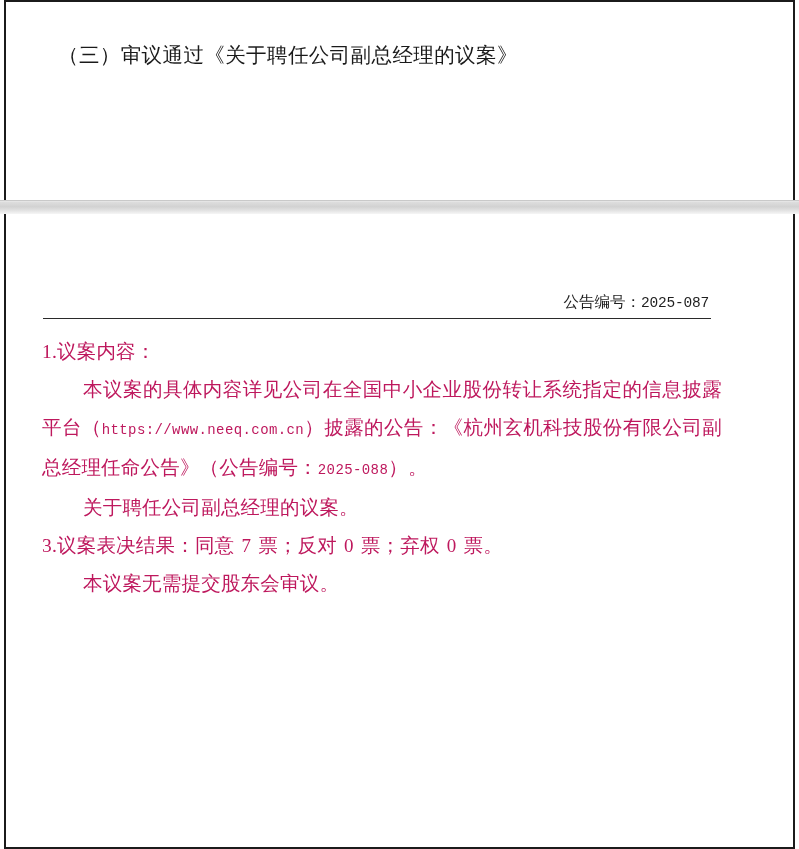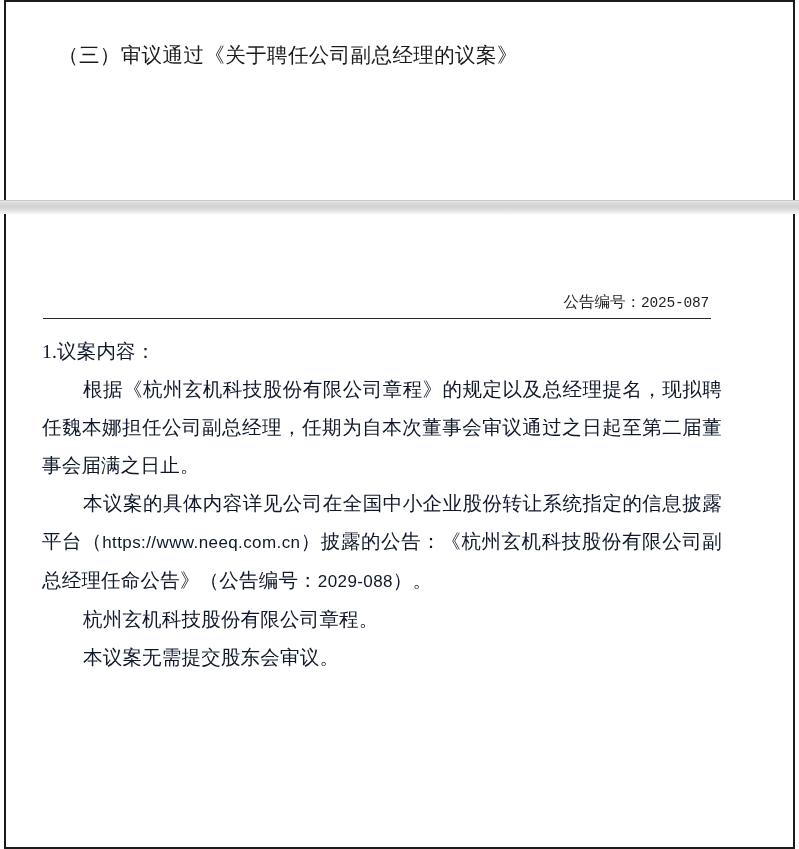--- a/index.html
+++ b/index.html
@@ -118,35 +118,35 @@
   .body-text {
     position: absolute;
     left: 36px;
     top: 111px;
     width: 680px;
   }
 
   .para {
     font-size: 19.5px;
     line-height: 38px;
-    color: #0f172a;
+    color: #be185d;
     letter-spacing: 0.2px;
     margin: 0;
     text-align: justify;
     text-justify: inter-character;
   }
   .para.indent {
     text-indent: 41px;
   }
   .para.numbered {
     text-indent: 0;
   }
   .para .latin {
-    font-family: Liberation Sans, sans-serif;
-    font-size: 17px;
+    font-family: Liberation Mono, monospace;
+    font-size: 14px;
     letter-spacing: 0.4px;
   }
   .para .num {
     font-family: "Liberation Serif", "DejaVu Serif", serif;
     font-size: 19px;
     padding: 0 2px;
   }
   .para.no-justify {
     text-align: left;
   }
@@ -168,22 +168,22 @@
     <div class="sheet-inner">
 
       <div class="doc-header">
         <span>公告编号：</span><span class="hdr-num">2025-087</span>
       </div>
 
       <div class="header-rule"></div>
 
       <div class="body-text" id="body-text">
           <p class="para numbered no-justify">1.议案内容：</p>
-          <p class="para indent">根据《杭州玄机科技股份有限公司章程》的规定以及总经理提名，现拟聘任魏本娜担任公司副总经理，任期为自本次董事会审议通过之日起至第二届董事会届满之日止。</p>
-          <p class="para indent">本议案的具体内容详见公司在全国中小企业股份转让系统指定的信息披露平台（<span class="latin">https://www.neeq.com.cn</span>）披露的公告：《杭州玄机科技股份有限公司副总经理任命公告》（公告编号：<span class="latin">2029-088</span>）。</p>
-          <p class="para indent">杭州玄机科技股份有限公司章程。</p>
+          <p class="para indent">本议案的具体内容详见公司在全国中小企业股份转让系统指定的信息披露平台（<span class="latin">https://www.neeq.com.cn</span>）披露的公告：《杭州玄机科技股份有限公司副总经理任命公告》（公告编号：<span class="latin">2025-088</span>）。</p>
+          <p class="para indent">关于聘任公司副总经理的议案。</p>
+          <p class="para numbered no-justify">3.议案表决结果：同意 <span class="num">7</span> 票；反对 <span class="num">0</span> 票；弃权 <span class="num">0</span> 票。</p>
           <p class="para indent">本议案无需提交股东会审议。</p>
         </div>
 
     </div>
   </div>
 
 </div>
 
 </body></html>

